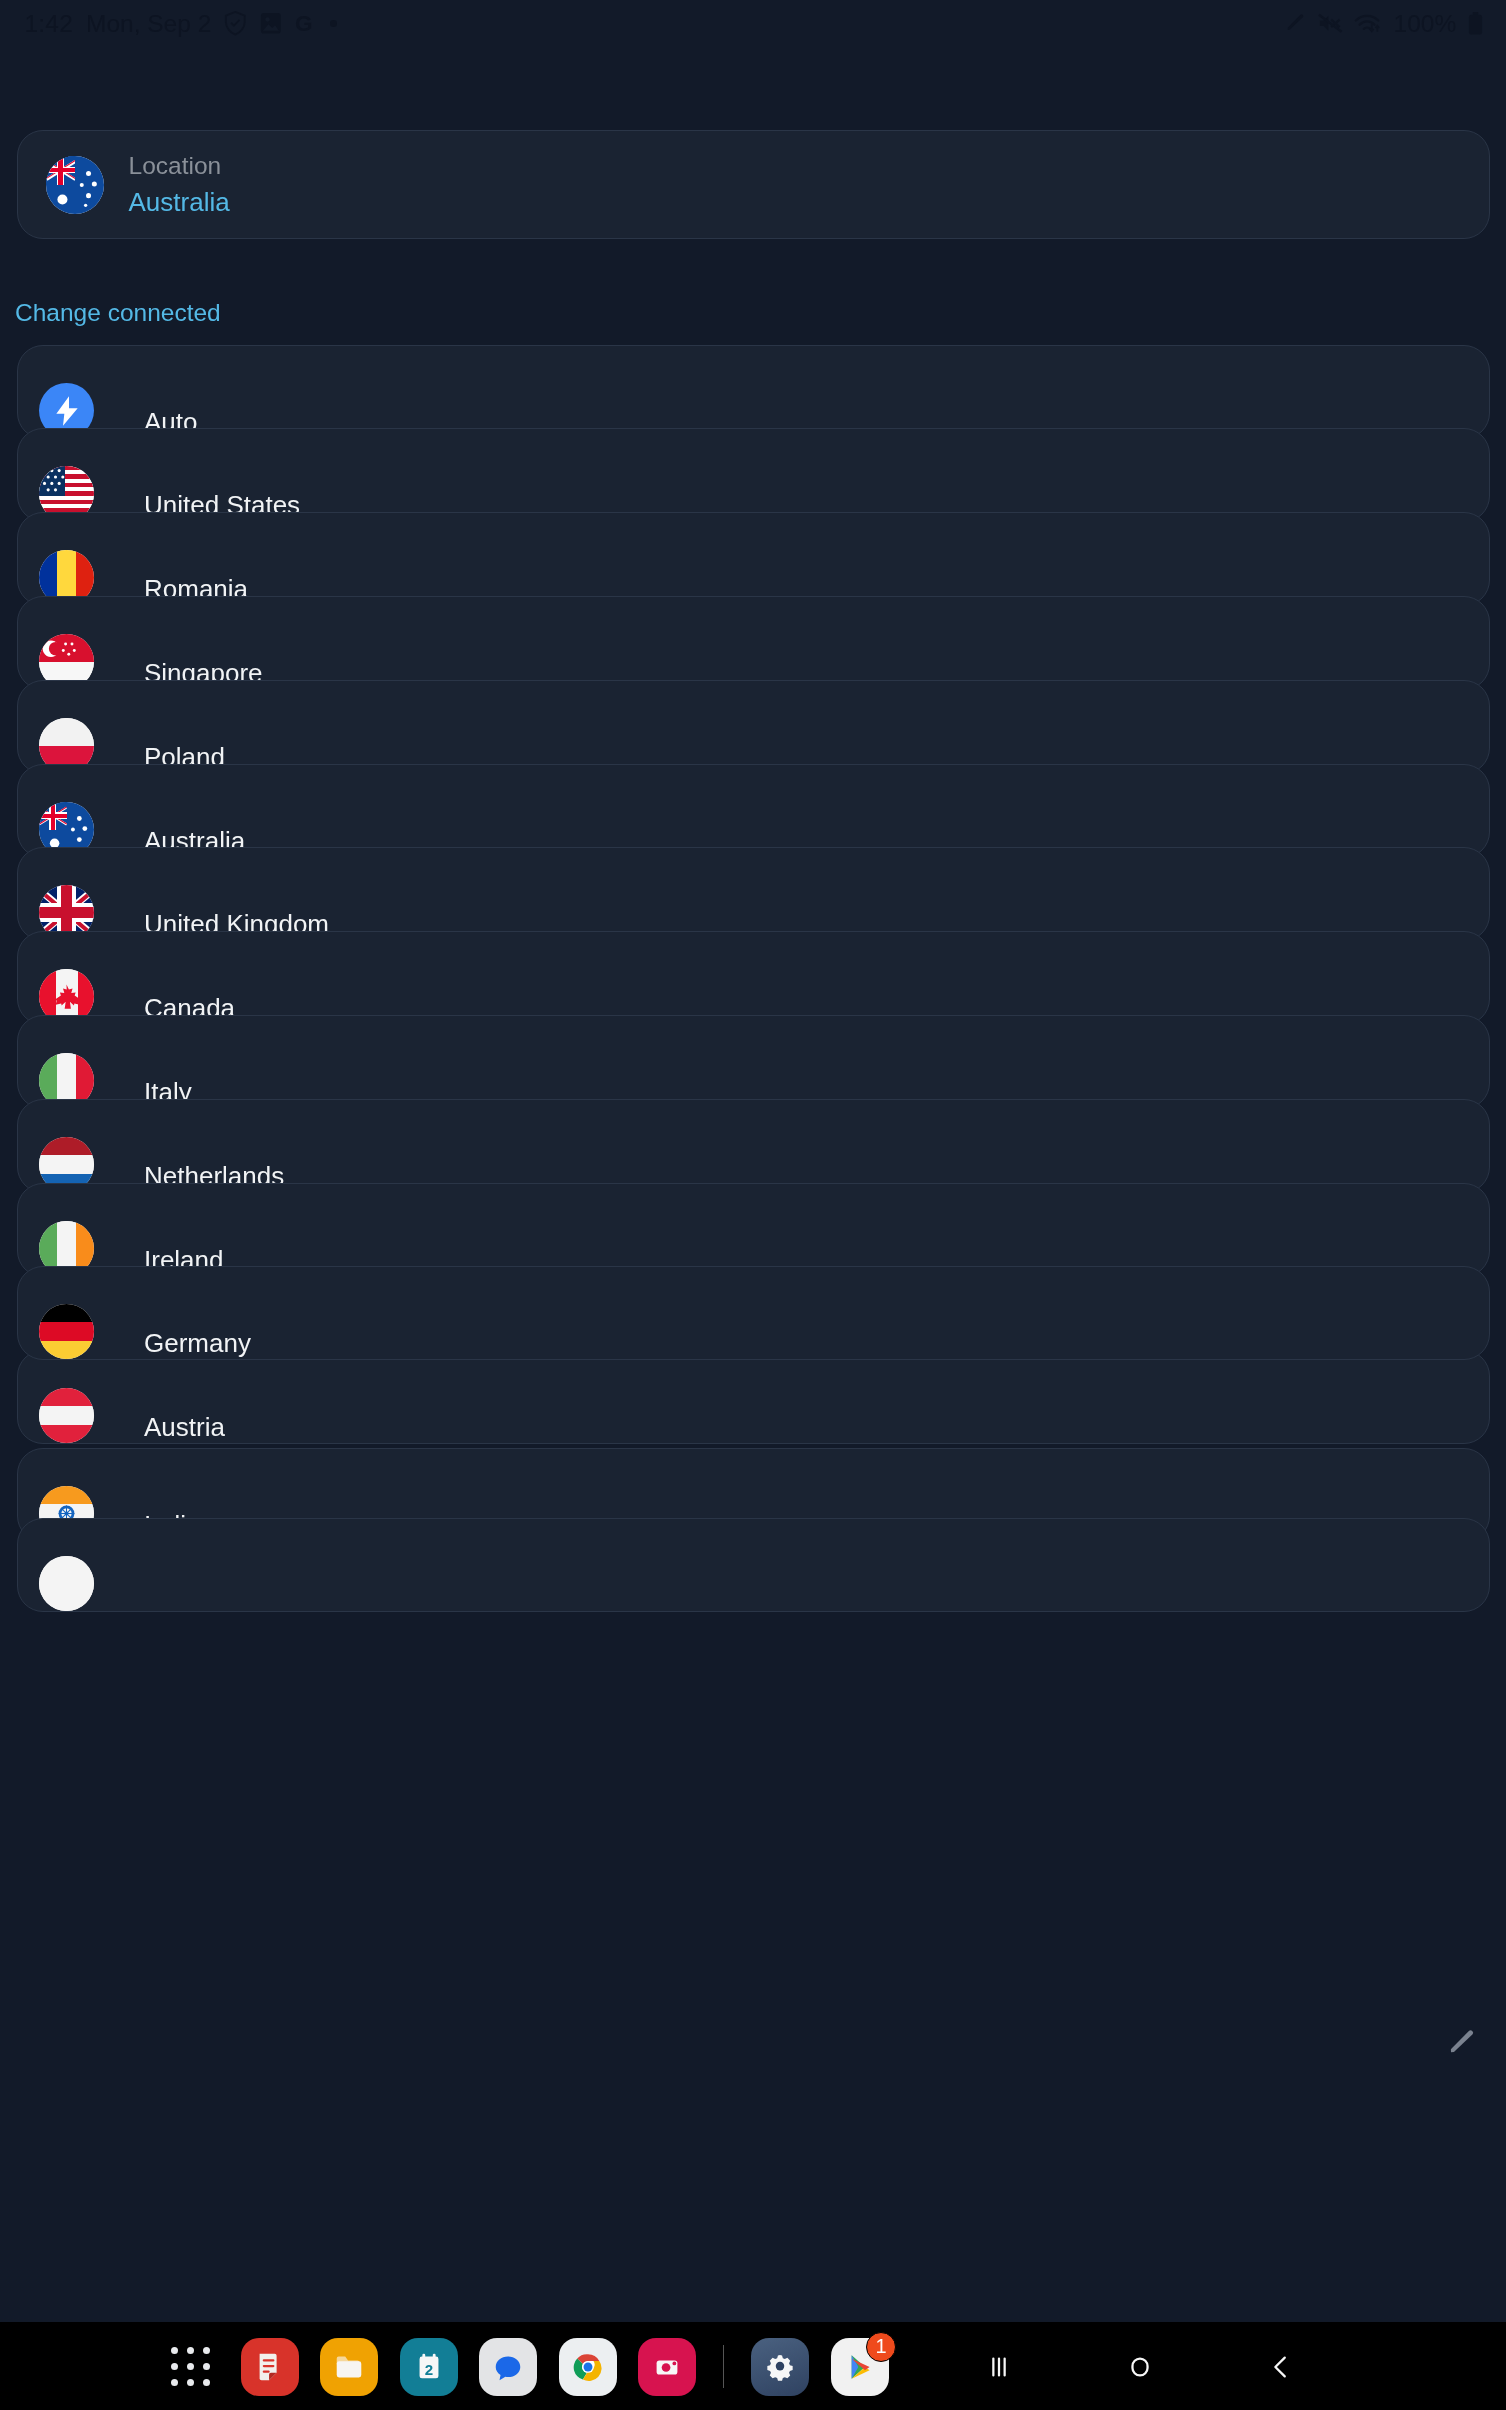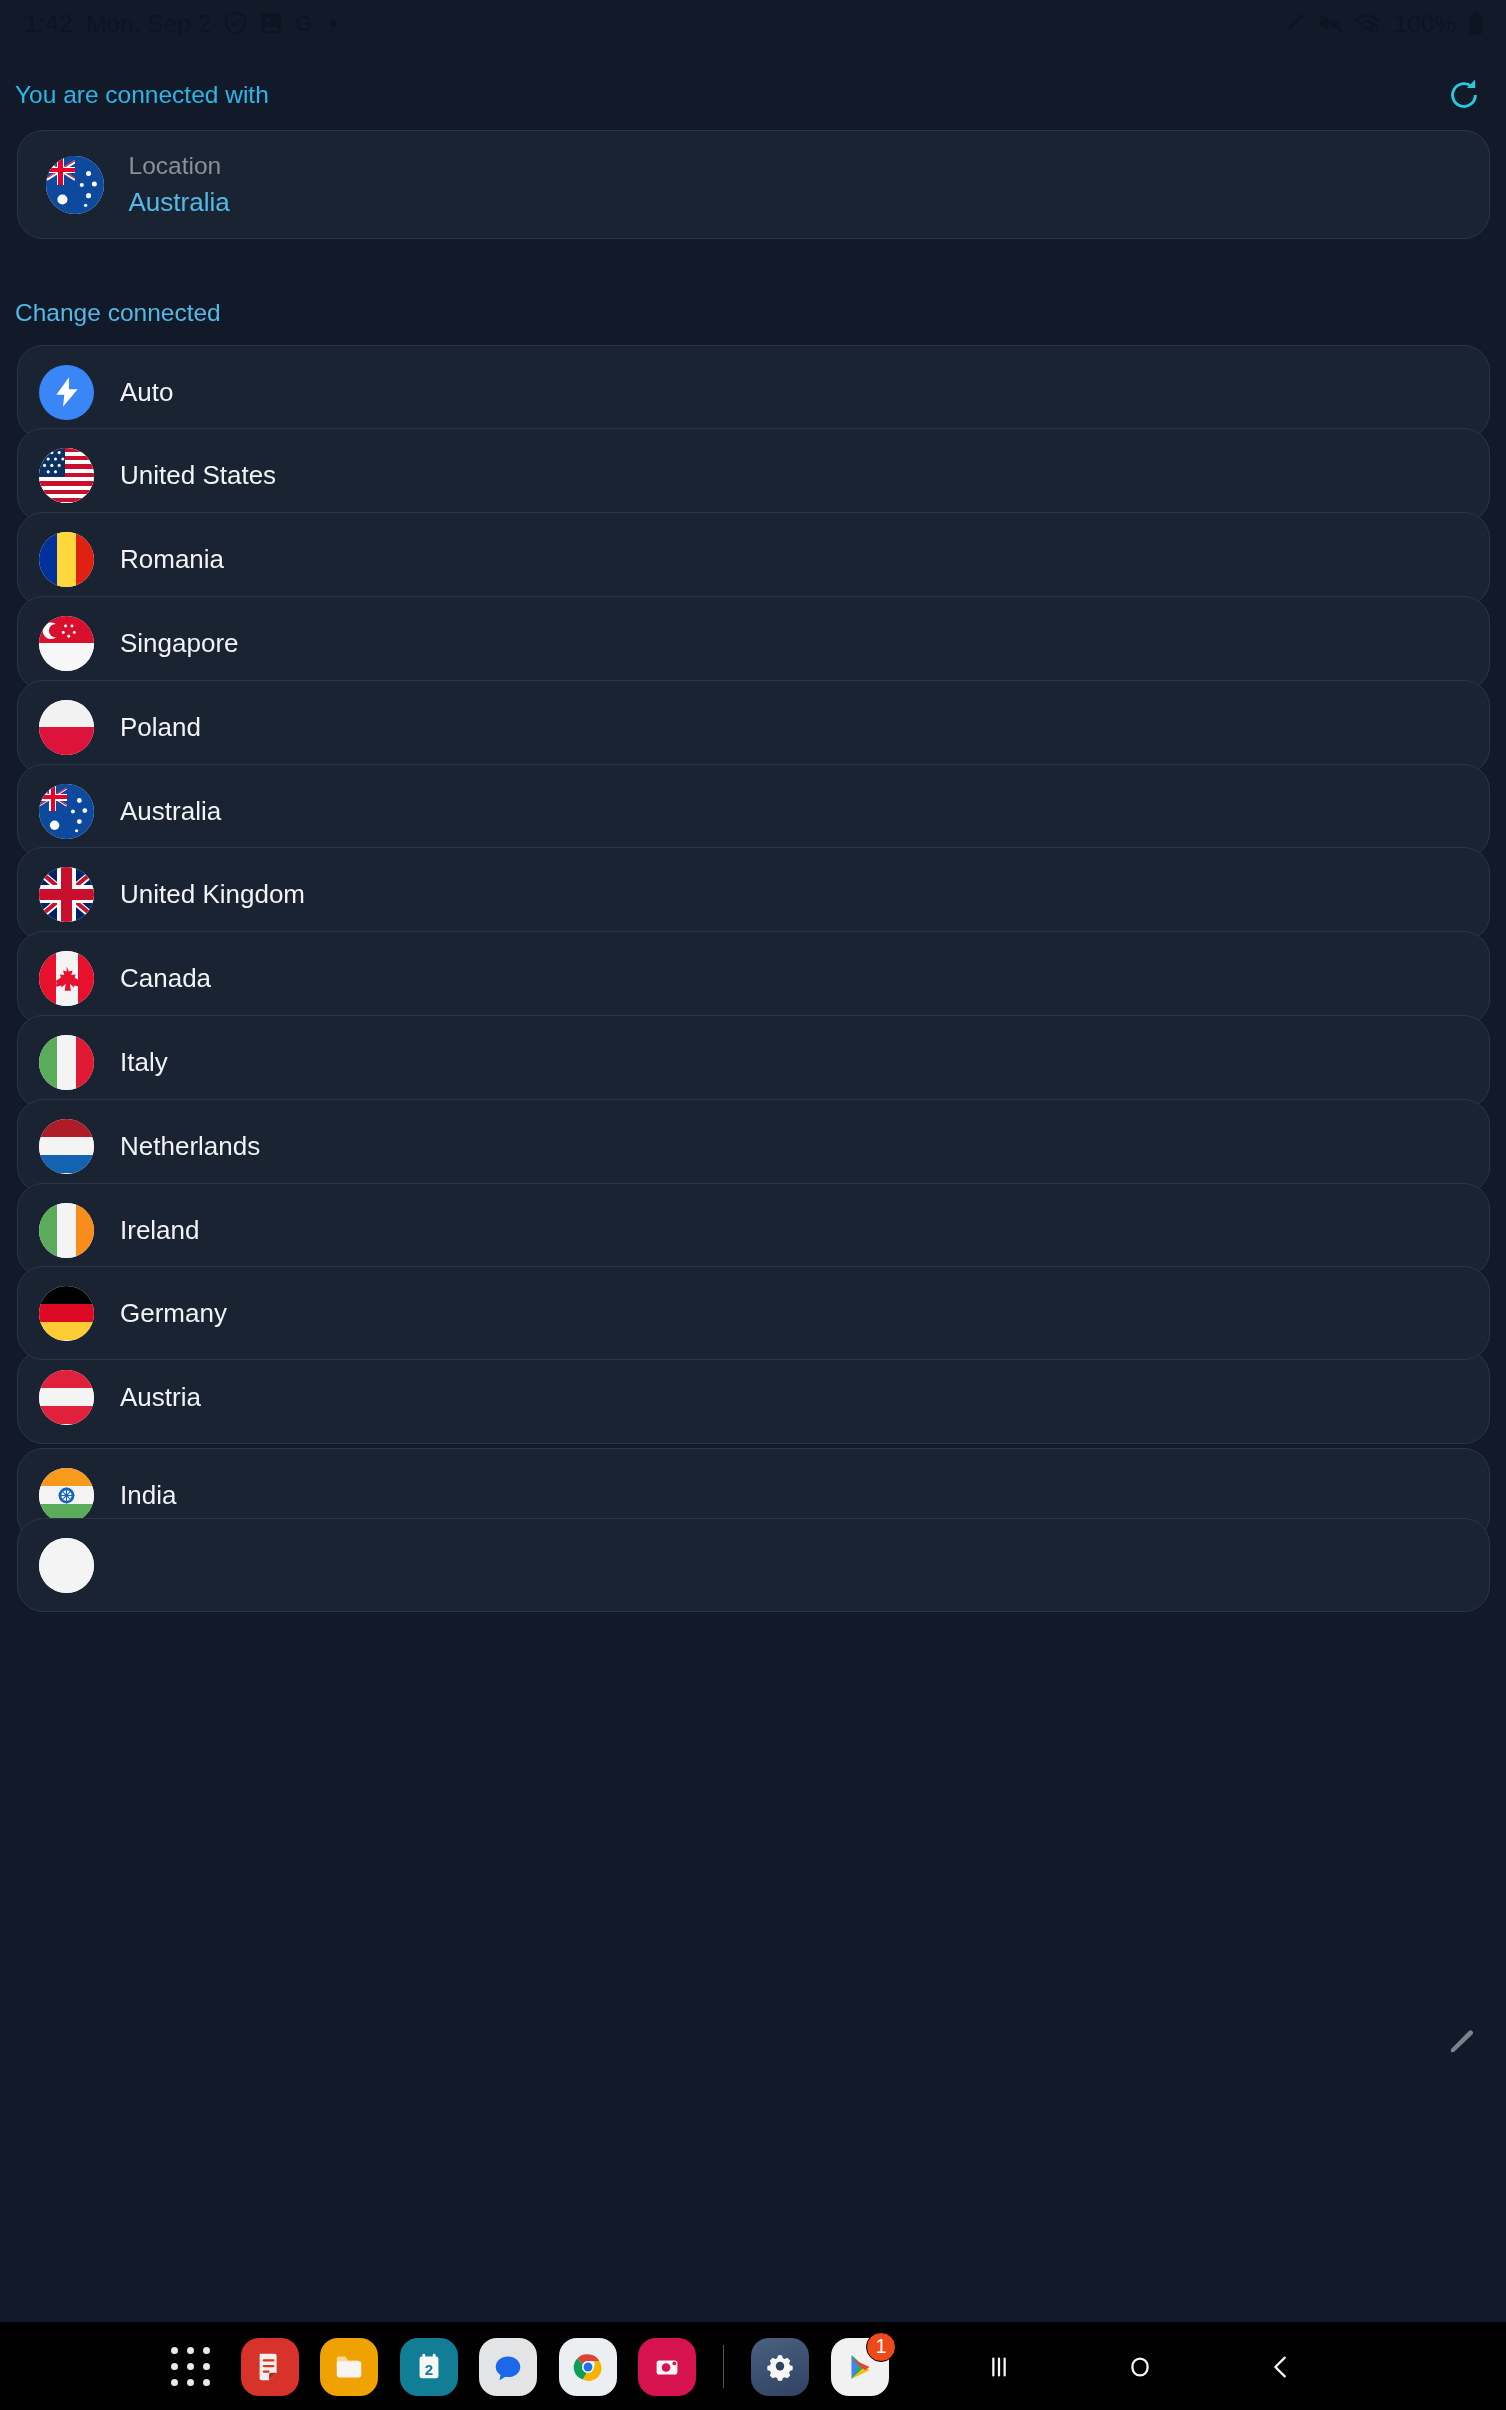--- a/index.html
+++ b/index.html
@@ -41,21 +41,21 @@
     border: 1.4px solid #2a3547;
     border-radius: 26px;
   }
   .status-card { top: 130px; height: 109px; display: flex; align-items: center; padding-left: 28px; }
   .status-text { margin-left: 24.5px; }
   .status-label { color: #8a9099; font-size: 24.5px; line-height: 1.35; }
   .status-value { color: #54b9e6; font-size: 26px; line-height: 1.35; margin-top: 2.8px; }
 
   .section-label { position: absolute; top: 299px; left: 15px; color: #54b9e6; font-size: 24.5px; }
 
-  .row-card { height: 94px; display: flex; align-items: center; padding-left: 21px; cursor: pointer; }
+  .row-card { height: 94px; display: flex; align-items: flex-end; padding-left: 21px; cursor: pointer; gap: 24px; }
   .row-label { margin-left: 26px; color: #f1f3f5; font-size: 26px; }
 
   
   .flag {
     width: 55px; height: 55px; border-radius: 50%;
     overflow: hidden; position: relative; flex: none;
     background: #fff;
   }
   .flag.big { width: 58px; height: 58px; }
   .fs { position: absolute; left: 0; width: 100%; }
@@ -148,29 +148,20 @@
       <span class="sb-pct">100%</span>
       <span class="sb-ico">
         <svg width="15" height="24.5" viewBox="0 0 16 26">
             <rect x="5" y="1" width="6" height="3" rx="1" fill="#0d1422"></rect>
             <rect x="1" y="4" width="14" height="21" rx="2.5" fill="#0d1422"></rect>
           </svg>
       </span>
     </div>
   </div>
 
-  <div class="conn-head">
-    <span class="conn-title">You are connected with</span>
-    <span class="refresh-btn">
-      <svg width="38" height="38" viewBox="0 0 40 40">
-        <path d="M32 20 a12 12 0 1 1 -4.2 -9.1" fill="none" stroke="#27c9e0" stroke-width="3"></path>
-        <path d="M31.8 3.8 L31.8 12.6 L23 12.6 Z" fill="#27c9e0"></path>
-      </svg>
-    </span>
-  </div>
 
   <div class="card status-card">
     <span class="flag big">
       <span class="fs" style="top:0;height:100%;background:#0d4a9e"></span>
       <span style="position:absolute;left:0;top:0;width:50%;height:50%;background:#0d4a9e"></span>
       <span style="position:absolute;left:0;top:0;width:50%;height:50%;overflow:hidden">
         <span style="position:absolute;left:0;top:0;width:100%;height:100%;background:#0d4a9e"></span>
         <span style="position:absolute;left:-8%;top:46%;width:116%;height:9%;background:#fff;transform:rotate(32deg)"></span>
         <span style="position:absolute;left:-8%;top:46%;width:116%;height:5%;background:#e4002b;transform:rotate(32deg)"></span>
         <span style="position:absolute;left:-8%;top:46%;width:116%;height:9%;background:#fff;transform:rotate(-32deg)"></span>

